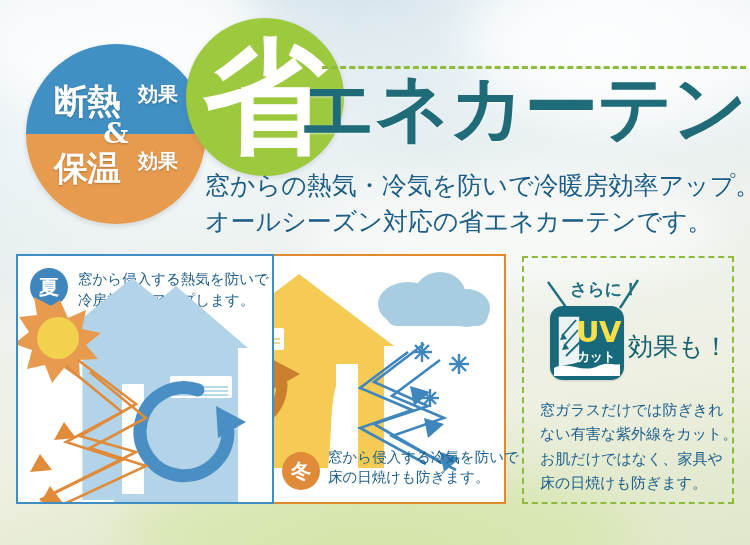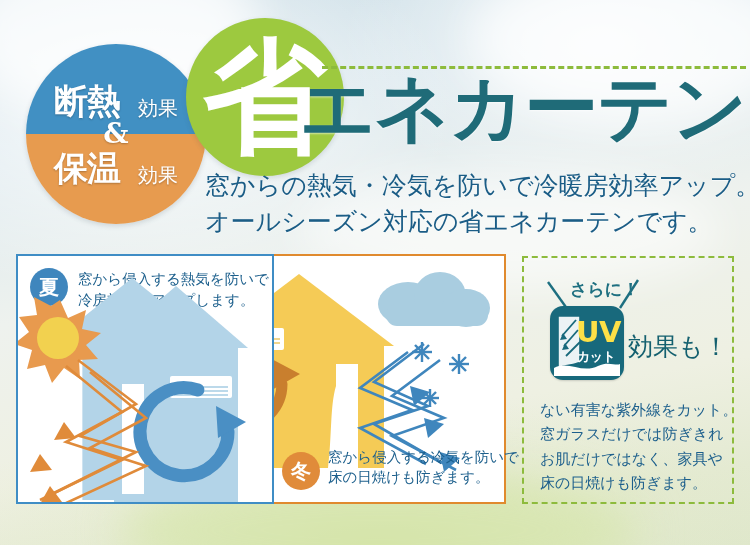--- a/index.html
+++ b/index.html
@@ -58,25 +58,25 @@
     display: flex;
     flex-direction: column;
     align-items: center;
     justify-content: center;
     color: #ffffff;
     text-shadow: 0 1px 2px rgba(0,0,0,0.25);
     line-height: 1;
   }
   .split-line {
     display: flex;
-    align-items: flex-end;
+    align-items: flex-start;
     white-space: nowrap;
   }
   .split-big { font-size: 34px; font-weight: bold; letter-spacing: -1px; }
-  .split-sm  { font-size: 20px; font-weight: normal; margin-left: 18px; }
+  .split-sm  { font-size: 20px; font-weight: bold; margin-left: 18px; }
   .split-amp { font-size: 28px; font-weight: bold; margin: 2px 0 3px 0; font-family: "DejaVu Serif", "Liberation Serif", serif; }
 
   .hdr-circle-green {
     position: absolute;
     left: 186px;
     top: 18px;
     width: 158px;
     height: 158px;
     border-radius: 50%;
     background: #9dc93f;
@@ -445,20 +445,20 @@
 
         <path d="M4 62 C18 54 32 68 48 60 C58 55 66 60 70 58 L70 70 L4 70 Z" fill="#ffffff"></path>
       </svg>
       <div class="uv-main">UV</div>
       <div class="uv-sub">カット</div>
     </div>
 
     <div class="uv-kouka">効果も！</div>
 
     <div class="uv-body">
+      <div>窓ガラスだけでは防ぎきれ</div>
       <div>ない有害な紫外線をカット。</div>
-      <div>窓ガラスだけでは防ぎきれ</div>
       <div>お肌だけではなく、家具や</div>
       <div>床の日焼けも防ぎます。</div>
     </div>
   </div>
 
 </div>
 
 </body></html>

